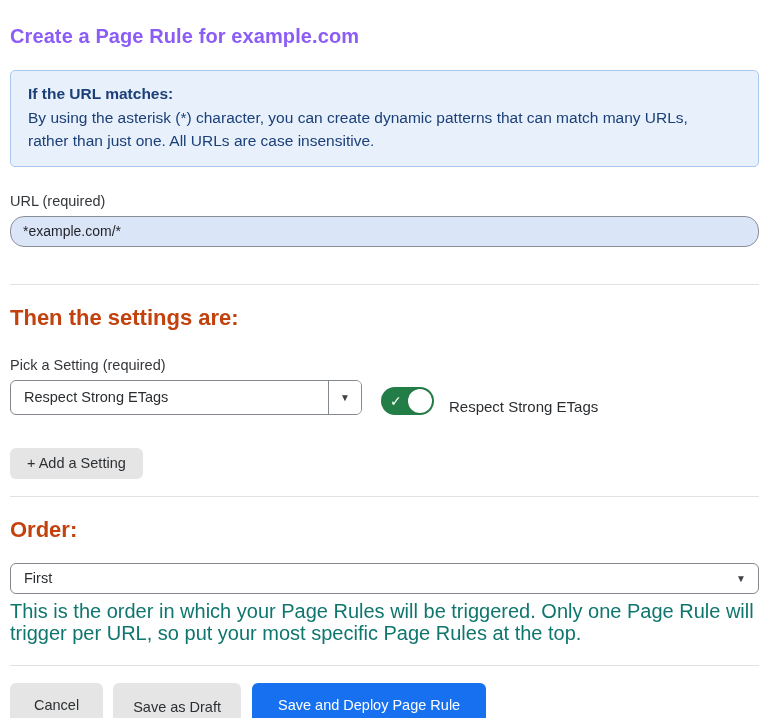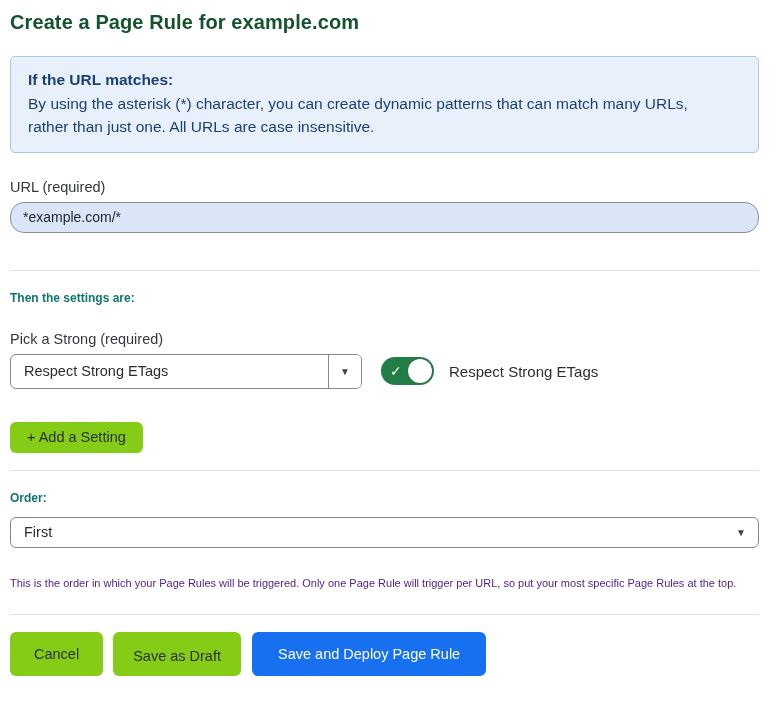--- a/index.html
+++ b/index.html
@@ -7,25 +7,25 @@
   body {
     width: 769px;
     height: 718px;
     font-family: "Liberation Sans", "DejaVu Sans", sans-serif;
     color: #2b2e31;
     overflow: hidden;
   }
   .container { padding: 0 10px; }
 
   .page-title {
-    margin: 10px 0 0 0;
+    margin: 24px 0 0 0;
     font-size: 20px;
     line-height: 25px;
     font-weight: 700;
-    color: #14532d;
+    color: #8b5cf6;
     letter-spacing: 0.1px;
   }
 
   .info-box {
     margin-top: 21px;
     background: #e7f0fb;
     border: 1px solid #a9c9ec;
     border-radius: 5px;
     padding: 11px 34px 13px 17px;
     color: #1b3f77;
@@ -63,29 +63,29 @@
     border: none;
     border-top: 1px solid #e2e2e2;
     margin: 0;
   }
   .divider-1 { margin-top: 37px; }
   .divider-2 { margin-top: 17px; }
   .divider-3 { margin-top: 20px; }
 
   .section-heading {
     margin: 20px 0 0 0;
-    font-size: 12px;
+    font-size: 22px;
     font-weight: 700;
-    color: #0f766e;
+    color: #c2410c;
   }
 
   .setting-row {
     margin-top: 7px;
     display: flex;
-    align-items: center;
+    align-items: flex-end;
   }
 
   .setting-select {
     width: 352px;
     height: 35px;
     background: #ffffff;
     border: 1px solid #83898f;
     border-radius: 6px;
     display: flex;
     align-items: stretch;
@@ -148,32 +148,32 @@
     color: #2b2e31;
   }
 
   .btn {
     border: none;
     border-radius: 6px;
     font-family: "Liberation Sans", "DejaVu Sans", sans-serif;
     font-size: 14.5px;
     cursor: pointer;
     color: #2d3033;
-    background: #84cc16;
+    background: #e5e5e5;
   }
 
   .add-setting-btn {
     margin-top: 33px;
     height: 31px;
     padding: 0 17px;
     display: inline-block;
   }
 
   .order-select {
-    margin-top: 12px;
+    margin-top: 20px;
     width: 100%;
     height: 31px;
     background: #ffffff;
     border: 1px solid #83898f;
     border-radius: 6px;
     position: relative;
     display: flex;
     align-items: center;
     cursor: pointer;
   }
@@ -185,24 +185,24 @@
   .order-select .select-arrow {
     position: absolute;
     right: 12px;
     top: 50%;
     transform: translateY(-50%);
     font-size: 10px;
     color: #3d4247;
   }
 
   .help-text {
-    margin-top: 24px;
-    font-size: 11px;
+    margin-top: 6px;
+    font-size: 20px;
     line-height: 22.5px;
-    color: #4c1d95;
+    color: #0f766e;
     max-width: 750px;
   }
 
   .footer {
     margin-top: 17px;
     display: flex;
     align-items: center;
   }
   .footer .btn { height: 44px; }
   .cancel-btn { padding: 0 24px; }
@@ -226,21 +226,21 @@
     <div class="info-body">By using the asterisk (*) character, you can create dynamic patterns that can match many URLs, rather than just one. All URLs are case insensitive.</div>
   </div>
 
   <div class="field-label">URL (required)</div>
   <input class="url-input" type="text" value="*example.com/*" style="">
 
   <hr class="divider divider-1">
 
   <h2 class="section-heading">Then the settings are:</h2>
 
-  <div class="field-label">Pick a Strong (required)</div>
+  <div class="field-label">Pick a Setting (required)</div>
 
   <div class="setting-row">
     <div class="setting-select">
       <div class="select-value">Respect Strong ETags</div>
       <div class="select-arrow">▼</div>
     </div>
     <div class="toggle" role="switch" aria-checked="true">
       <span class="toggle-check">✓</span>
       <span class="toggle-knob"></span>
     </div>

